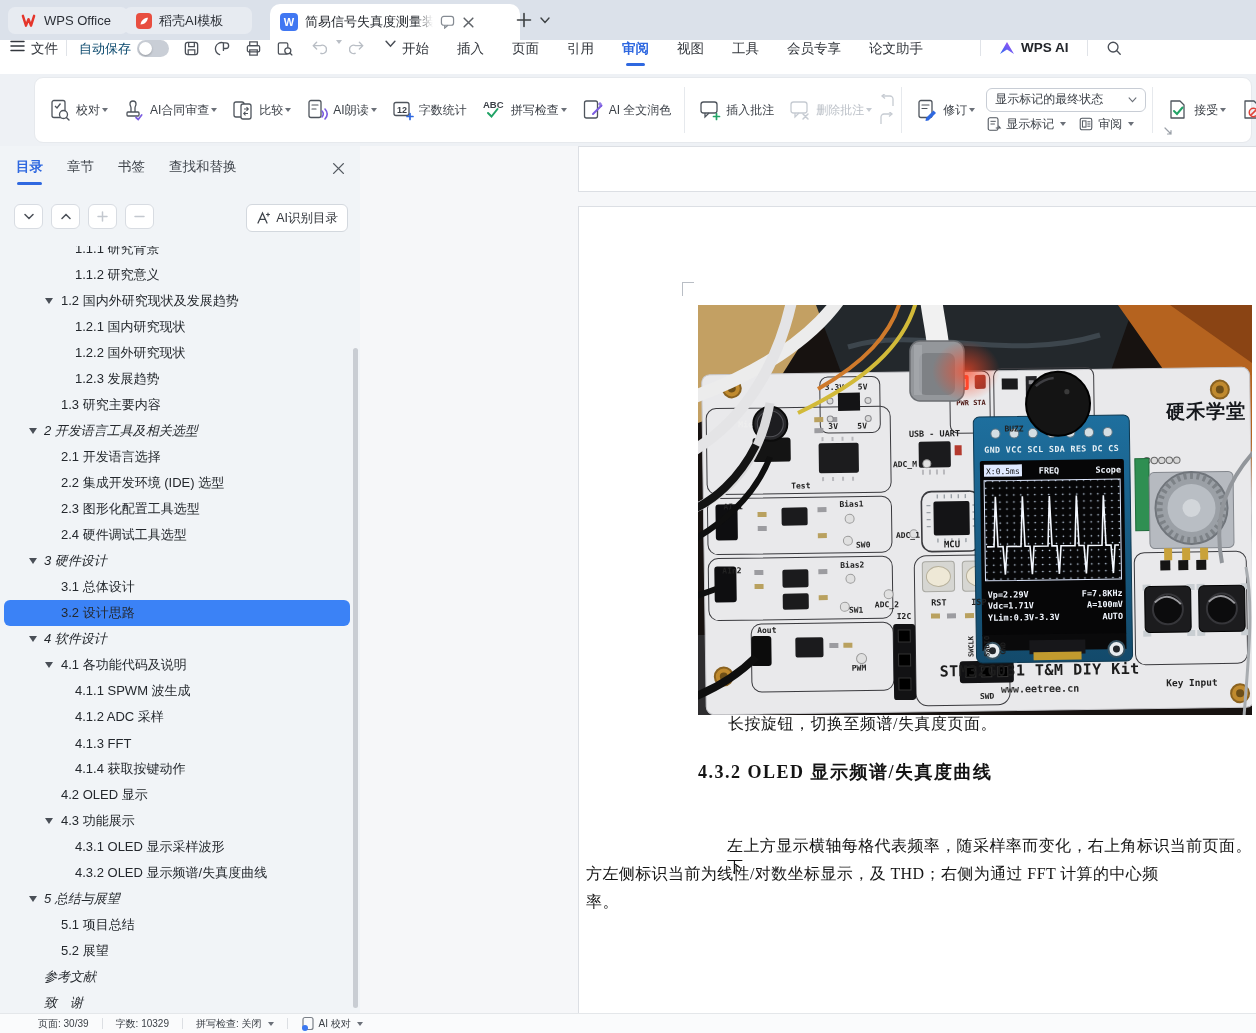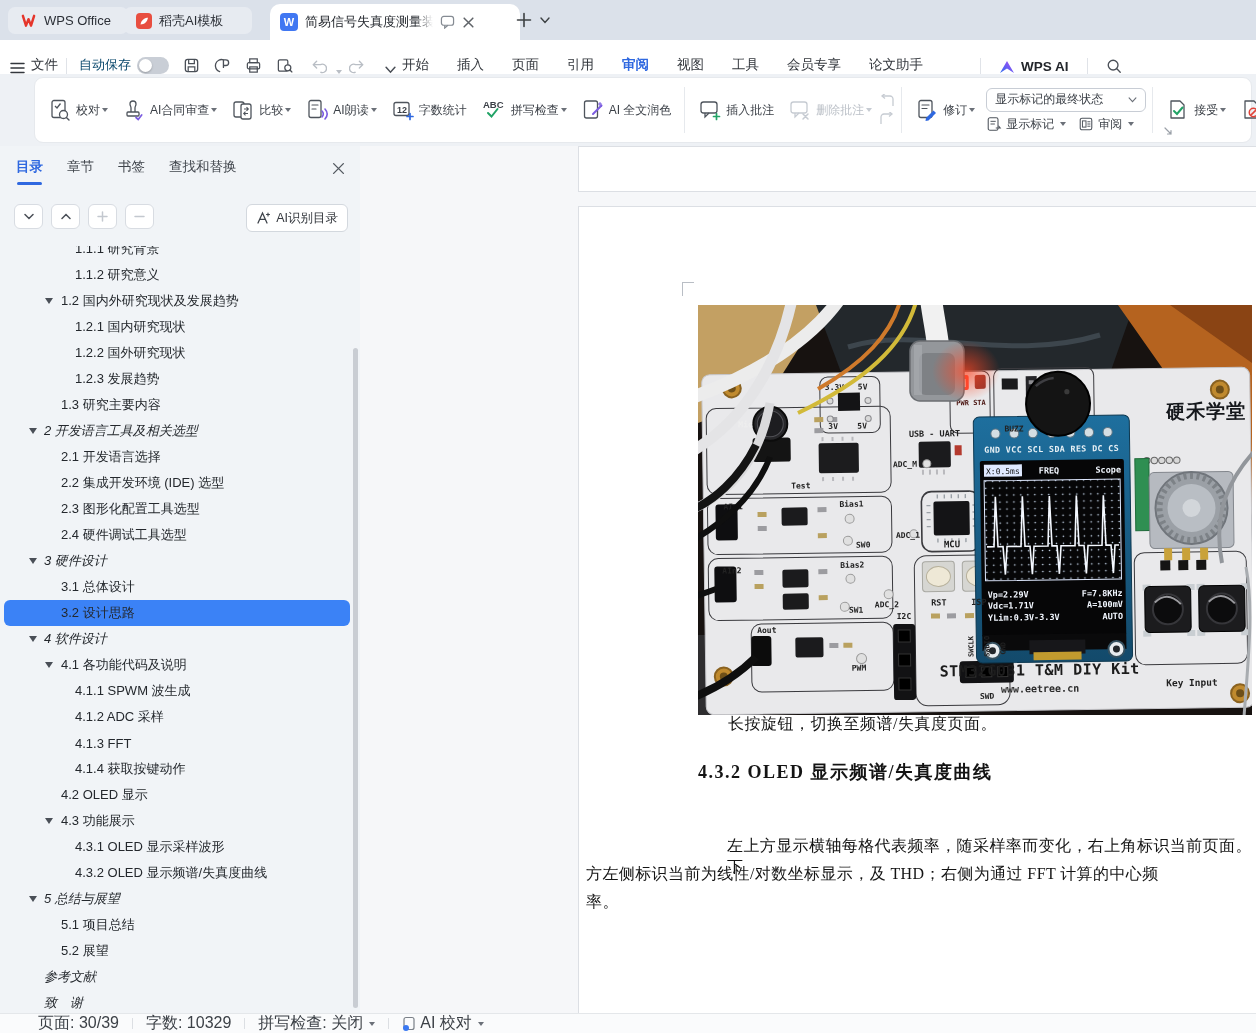--- a/index.html
+++ b/index.html
@@ -7,21 +7,21 @@
   .abs{position:absolute;}
   
   #tabbar{left:0;top:0;width:1256px;height:40px;background:#dbe1ea;}
   .wtab{position:absolute;top:7px;height:27px;border-radius:7px;background:#e7ebf1;display:flex;align-items:center;gap:7px;padding:0 12px;font-size:13px;color:#2b2f36;}
   .wtab-active{position:absolute;top:4px;height:36px;background:#ffffff;border-radius:10px 10px 0 0;display:flex;align-items:center;gap:7px;padding:0 10px;font-size:13px;color:#22262c;}
   .tab-title{width:128px;overflow:hidden;white-space:nowrap;position:relative;}
   .tab-title::after{content:'';position:absolute;right:0;top:0;bottom:0;width:18px;background:linear-gradient(90deg,rgba(255,255,255,0),#fff);}
   .badge-w{width:18px;height:18px;border-radius:4px;background:#4077f2;color:#fff;font-size:11px;font-weight:bold;display:flex;align-items:center;justify-content:center;flex:none;}
   
   #menubar{left:0;top:40px;width:1256px;height:34px;background:#ffffff;}
-  .mrow{position:absolute;top:0;height:34px;display:flex;align-items:flex-end;}
+  .mrow{position:absolute;top:0;height:34px;display:flex;align-items:flex-start;}
   .mitem{margin:0 14px;font-size:13.5px;color:#33373d;position:relative;white-space:nowrap;}
   .mitem.active{color:#2f68e0;font-weight:bold;}
   .mitem.active::after{content:'';position:absolute;left:4px;right:4px;bottom:-8px;height:3px;border-radius:2px;background:#2f68e0;}
   .vsep{width:1px;height:16px;background:#e0e3e8;margin:0 8px;}
   .switch{width:32px;height:17px;border-radius:9px;background:#c9ced6;position:relative;margin-left:6px;}
   .switch::after{content:'';position:absolute;left:2px;top:2px;width:13px;height:13px;border-radius:50%;background:#fff;box-shadow:0 1px 2px rgba(0,0,0,.25);}
   .qicon{margin:0 7px;display:flex;align-items:center;}
   
   #ribbonwrap{left:0;top:74px;width:1256px;height:72px;background:#eef1f5;}
   #ribbon{position:absolute;left:34px;top:3px;right:4px;height:64px;background:#fff;border:1px solid #e6e9ed;border-radius:9px;display:flex;align-items:center;padding:0 6px;}
@@ -54,21 +54,21 @@
   #sscroll{position:absolute;right:2px;top:202px;width:5px;height:660px;border-radius:3px;background:#c9cdd3;}
   
   #main{left:360px;top:146px;right:0;bottom:20px;background:#f6f7f9;overflow:hidden;}
   .page{position:absolute;background:#fff;border:1px solid #dcdfe4;}
   #marginmark{position:absolute;left:322px;top:136px;width:11px;height:13px;border-left:1.5px solid #b9bec5;border-top:1.5px solid #b9bec5;}
   .docserif{font-family:"Liberation Serif",serif;color:#141414;}
   #caption{left:368px;top:568px;font-size:16px;letter-spacing:.5px;}
   #heading{left:338px;top:614px;font-size:18px;font-weight:bold;letter-spacing:1.5px;}
   .bodyline{font-size:16px;letter-spacing:.4px;}
   
-  #statusbar{left:0;bottom:0;width:1256px;height:20px;background:#fafbfc;border-top:1px solid #e4e7ea;display:flex;align-items:center;padding-left:38px;box-sizing:border-box;font-size:16px;color:#3c4147;}
+  #statusbar{left:0;bottom:0;width:1256px;height:20px;background:#fafbfc;border-top:1px solid #e4e7ea;display:flex;align-items:center;padding-left:38px;box-sizing:border-box;font-size:10px;color:#3c4147;}
   .stsep{width:1px;height:11px;background:#dcdfe3;margin:0 13px;}
   .stitem{display:flex;align-items:center;gap:4px;white-space:nowrap;}
 </style>
 </head>
 <body>
 
 <div id="app">
 
   <div id="tabbar" class="abs">
     <div class="wtab" style="left:8px;width:96px;">

